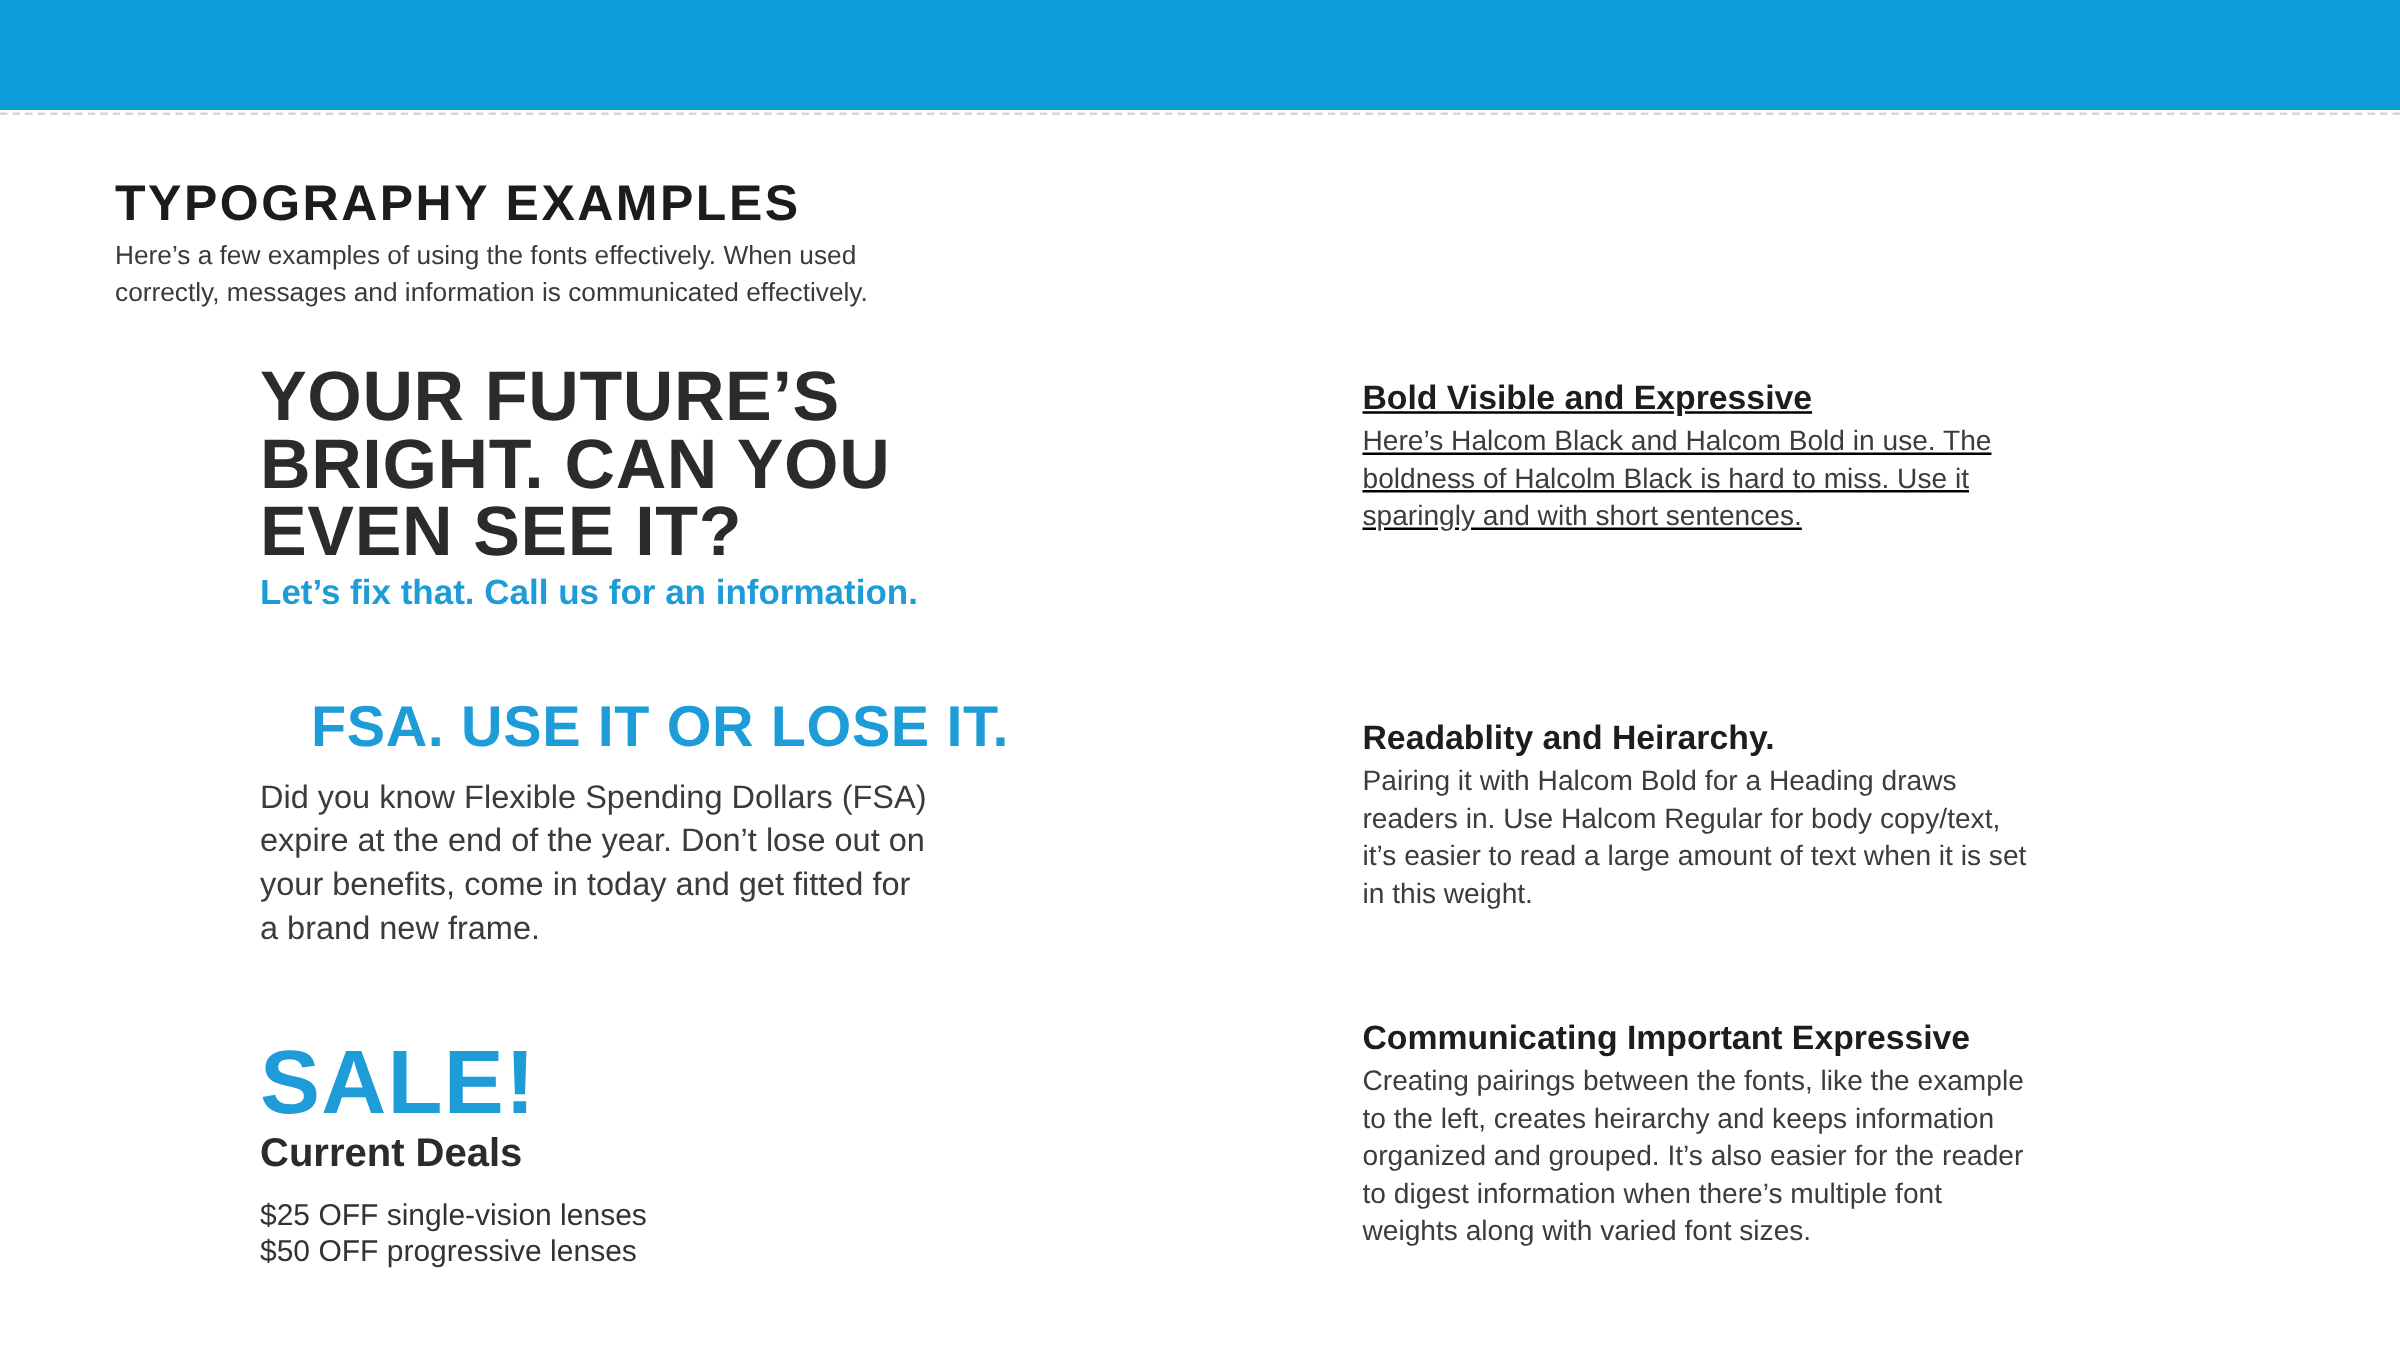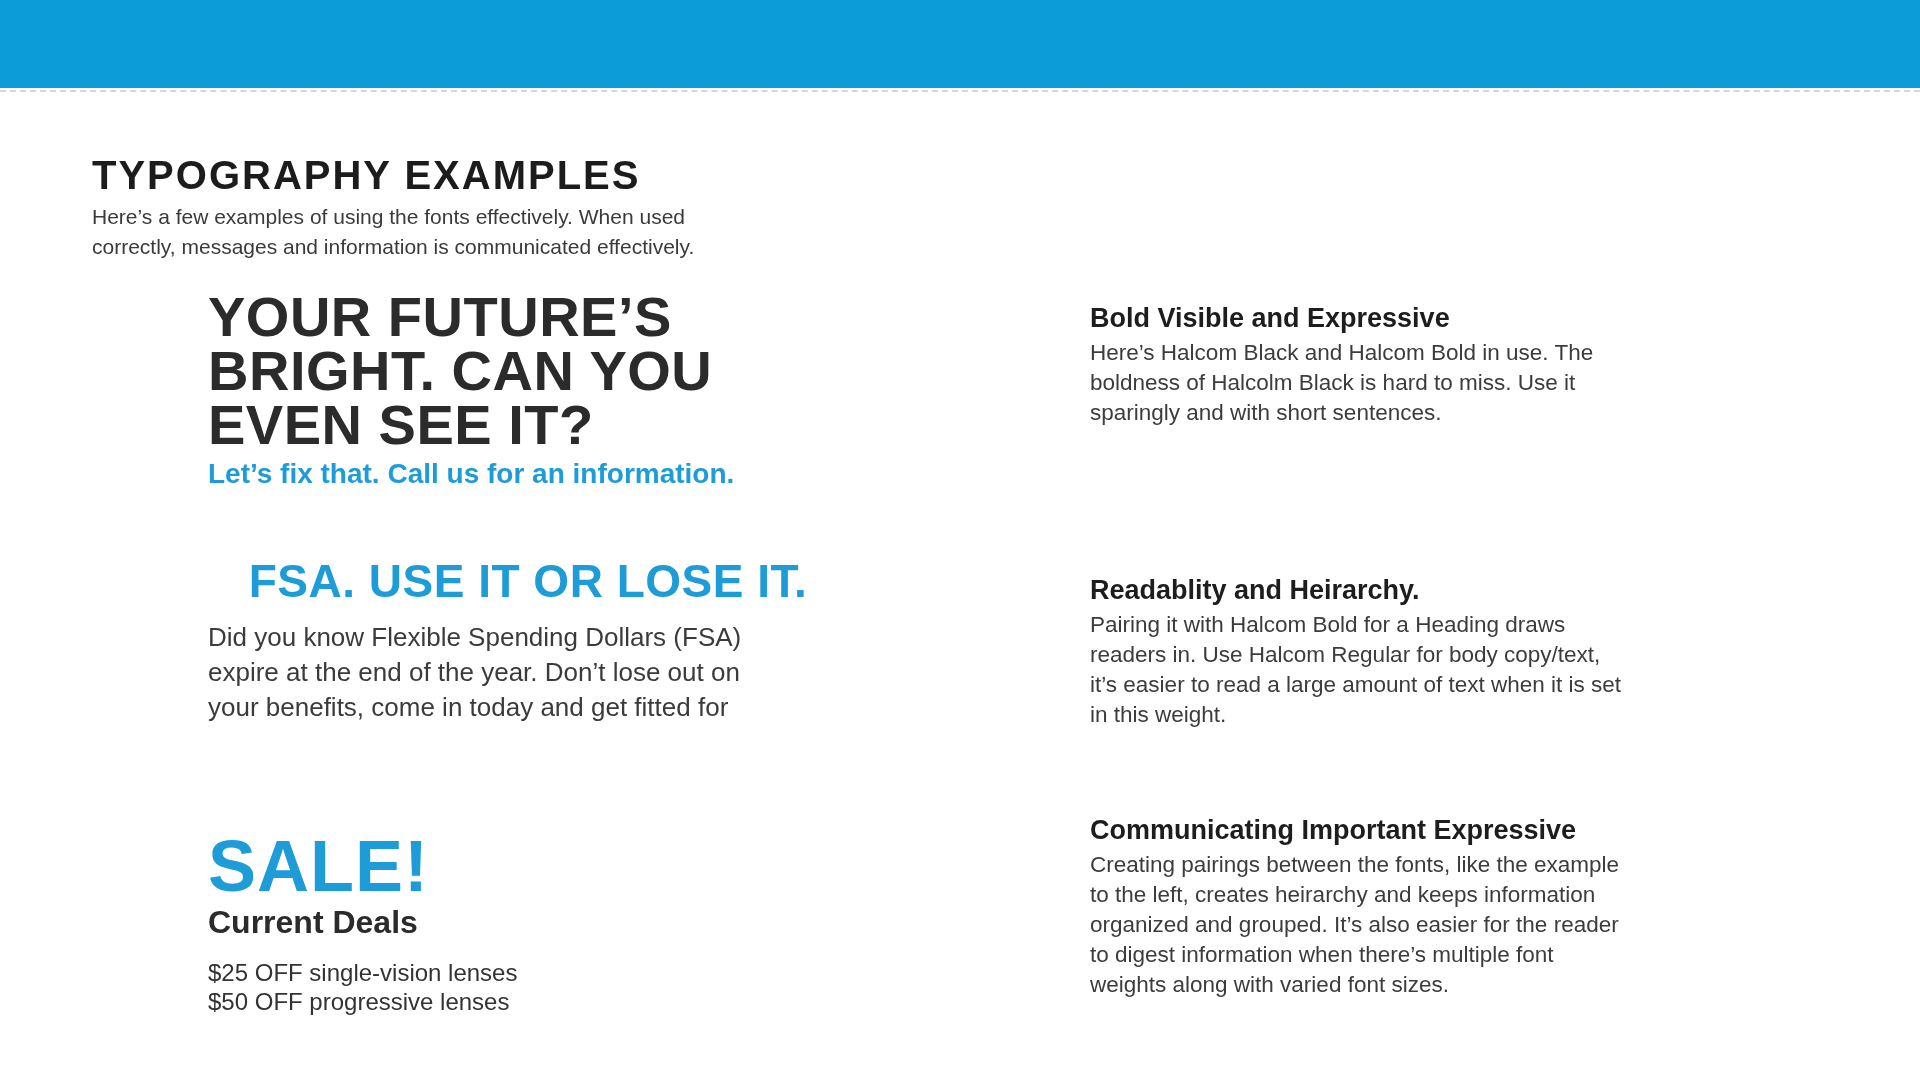--- a/index.html
+++ b/index.html
@@ -5,21 +5,21 @@
   html,body{margin:0;padding:0;background:#ffffff;}
   .page{
     position:relative;width:1920px;height:1080px;overflow:hidden;background:#ffffff;
     font-family:"Liberation Sans","DejaVu Sans",sans-serif;
   }
   
   .top-bar{position:absolute;left:0;top:0;width:1920px;height:88px;}
   .perforation{position:absolute;left:0;top:90px;width:1920px;height:0;border-top:2px dashed #d6d6d6;}
 
   
-  .page-header{position:absolute;left:92px;top:152px;width:820px;}
+  .page-header{position:absolute;left:92px;top:140px;width:820px;}
   .page-title{font-size:40px;font-weight:800;letter-spacing:2px;color:#1c1c1c;line-height:46px;margin:0;}
   .page-subtitle{margin-top:4px;font-size:21px;line-height:30px;color:#3a3a3a;font-weight:400;}
 
   
   .ex-block{position:absolute;left:208px;}
   .future-block{top:290px;width:640px;}
   .big-headline{font-size:56px;line-height:54px;font-weight:900;color:#2b2b2b;letter-spacing:0.5px;}
   .blue{color:#1d9cd8;}
   .future-subline{margin-top:6px;font-size:28px;font-weight:800;line-height:32px;}
 
@@ -27,21 +27,21 @@
   .fsa-headline{font-size:46px;line-height:50px;font-weight:800;letter-spacing:0.5px;}
   .fsa-body{margin-top:14px;font-size:26px;line-height:35px;color:#3b3b3b;font-weight:400;}
 
   .sale-block{top:828px;width:560px;}
   .sale-headline{font-size:72px;line-height:76px;font-weight:900;letter-spacing:1px;}
   .sale-subhead{font-size:32px;line-height:36px;font-weight:800;color:#2b2b2b;}
   .sale-deals{font-size:24px;line-height:29px;color:#333333;font-weight:400;margin-top:18px;}
 
   
   .note-block{position:absolute;left:1090px;width:640px;}
-  .note-1{top:302px;}
+  .note-1{top:302px;text-decoration:underline;}
   .note-2{top:574px;}
   .note-3{top:814px;}
   .note-heading{font-size:27px;line-height:32px;font-weight:700;color:#1d1d1d;}
   .note-body{margin-top:4px;font-size:22.5px;line-height:30px;color:#3c3c3c;font-weight:400;}
 </style>
 </head>
 <body>
 
 <div class="page">
 
@@ -64,20 +64,21 @@
     </div>
     <div class="future-subline blue" style="color: rgb(29, 156, 216);">Let’s fix that. Call us for an information.</div>
   </div>
 
   <div class="ex-block fsa-block">
     <div class="fsa-headline blue" style="color: rgb(29, 156, 216); text-align: center;">FSA. USE IT OR LOSE IT.</div>
     <div class="fsa-body">
       <div>Did you know Flexible Spending Dollars (FSA)</div>
       <div>expire at the end of the year. Don’t lose out on</div>
       <div>your benefits, come in today and get fitted for</div>
+      <div>a brand new frame.</div>
     </div>
   </div>
 
   <div class="ex-block sale-block">
     <div class="sale-headline blue" style="color: rgb(29, 156, 216);">SALE!</div>
     <div class="sale-subhead">Current Deals</div>
     <div class="sale-deals">
       <div>$25 OFF single-vision lenses</div>
       <div>$50 OFF progressive lenses</div>
     </div>

